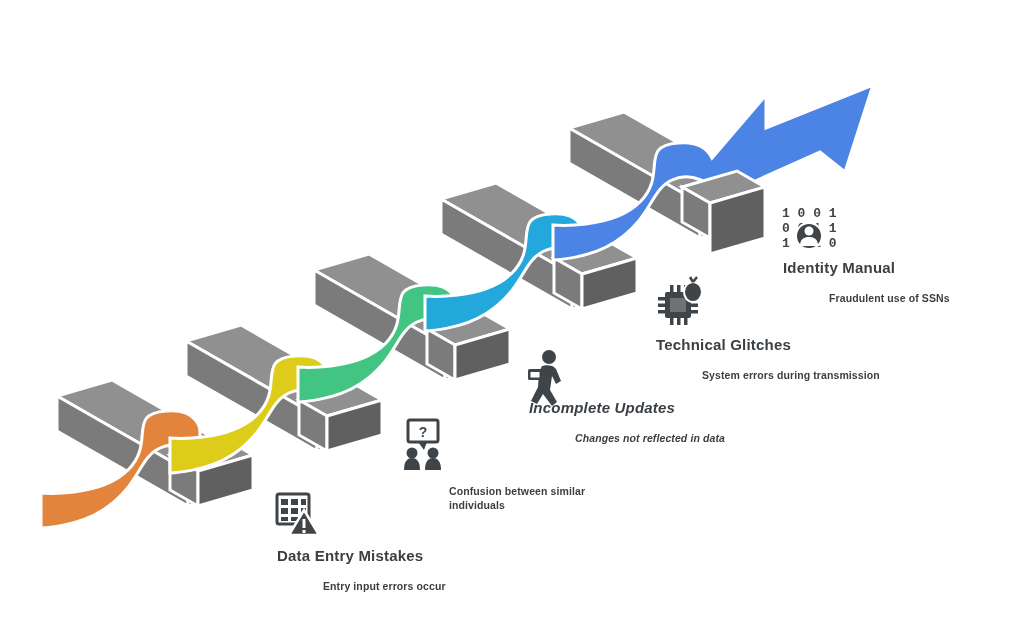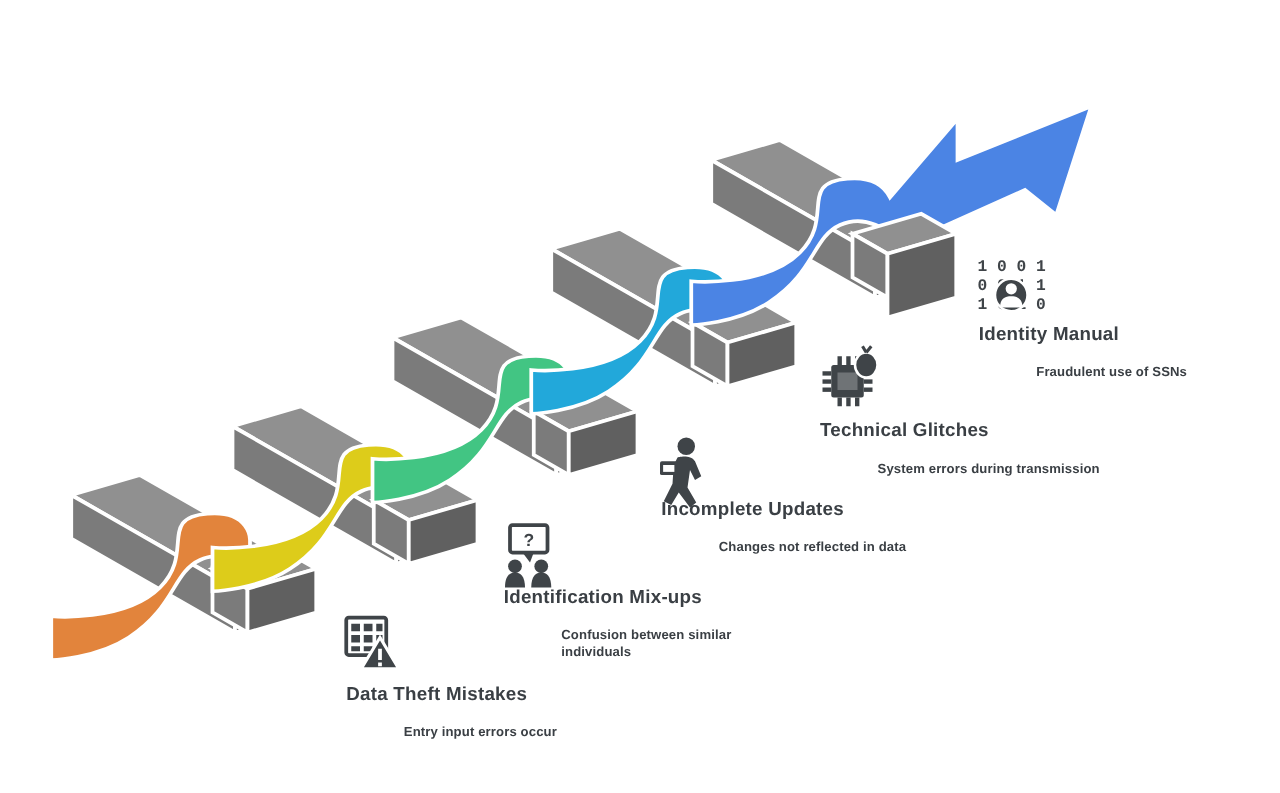--- a/index.html
+++ b/index.html
@@ -164,30 +164,29 @@
       <text x="0" y="26" font-family="'Liberation Mono',monospace" font-size="13" font-weight="bold" fill="#3f4448">0 0 1 1</text>
       <text x="0" y="41" font-family="'Liberation Mono',monospace" font-size="13" font-weight="bold" fill="#3f4448">1 0 1 0</text>
       <circle cx="27" cy="30" r="13" fill="#3f4448" stroke="#ffffff" stroke-width="2"></circle>
       <circle cx="27" cy="25" r="4.5" fill="#ffffff"></circle>
       <path d="M18 40 C18 33 22 31 27 31 C32 31 36 33 36 40 Z" fill="#ffffff"></path>
     </g>
 
   </svg>
 
   <div class="lbl" style="left:277px;top:548px;">
-    <div class="lbl-title">Data Theft Mistakes</div>
+    <div class="lbl-title">Data Entry Mistakes</div>
     <div class="lbl-desc" style="margin-top:14px;">Entry input errors occur</div>
   </div>
 
   <div class="lbl" style="left:403px;top:470px;">
-    <div class="lbl-title">Identification Mix-ups</div>
     <div class="lbl-desc" style="margin-top:14px;width:175px;">Confusion between similar individuals</div>
   </div>
 
-  <div class="lbl" style="left:529px;top:400px;">
+  <div class="lbl" style="left:529px;top:400px;font-style:italic;">
     <div class="lbl-title">Incomplete Updates</div>
     <div class="lbl-desc" style="margin-top:14px;">Changes not reflected in data</div>
   </div>
 
   <div class="lbl" style="left:656px;top:337px;">
     <div class="lbl-title">Technical Glitches</div>
     <div class="lbl-desc" style="margin-top:14px;">System errors during transmission</div>
   </div>
 
   <div class="lbl" style="left:783px;top:260px;">

